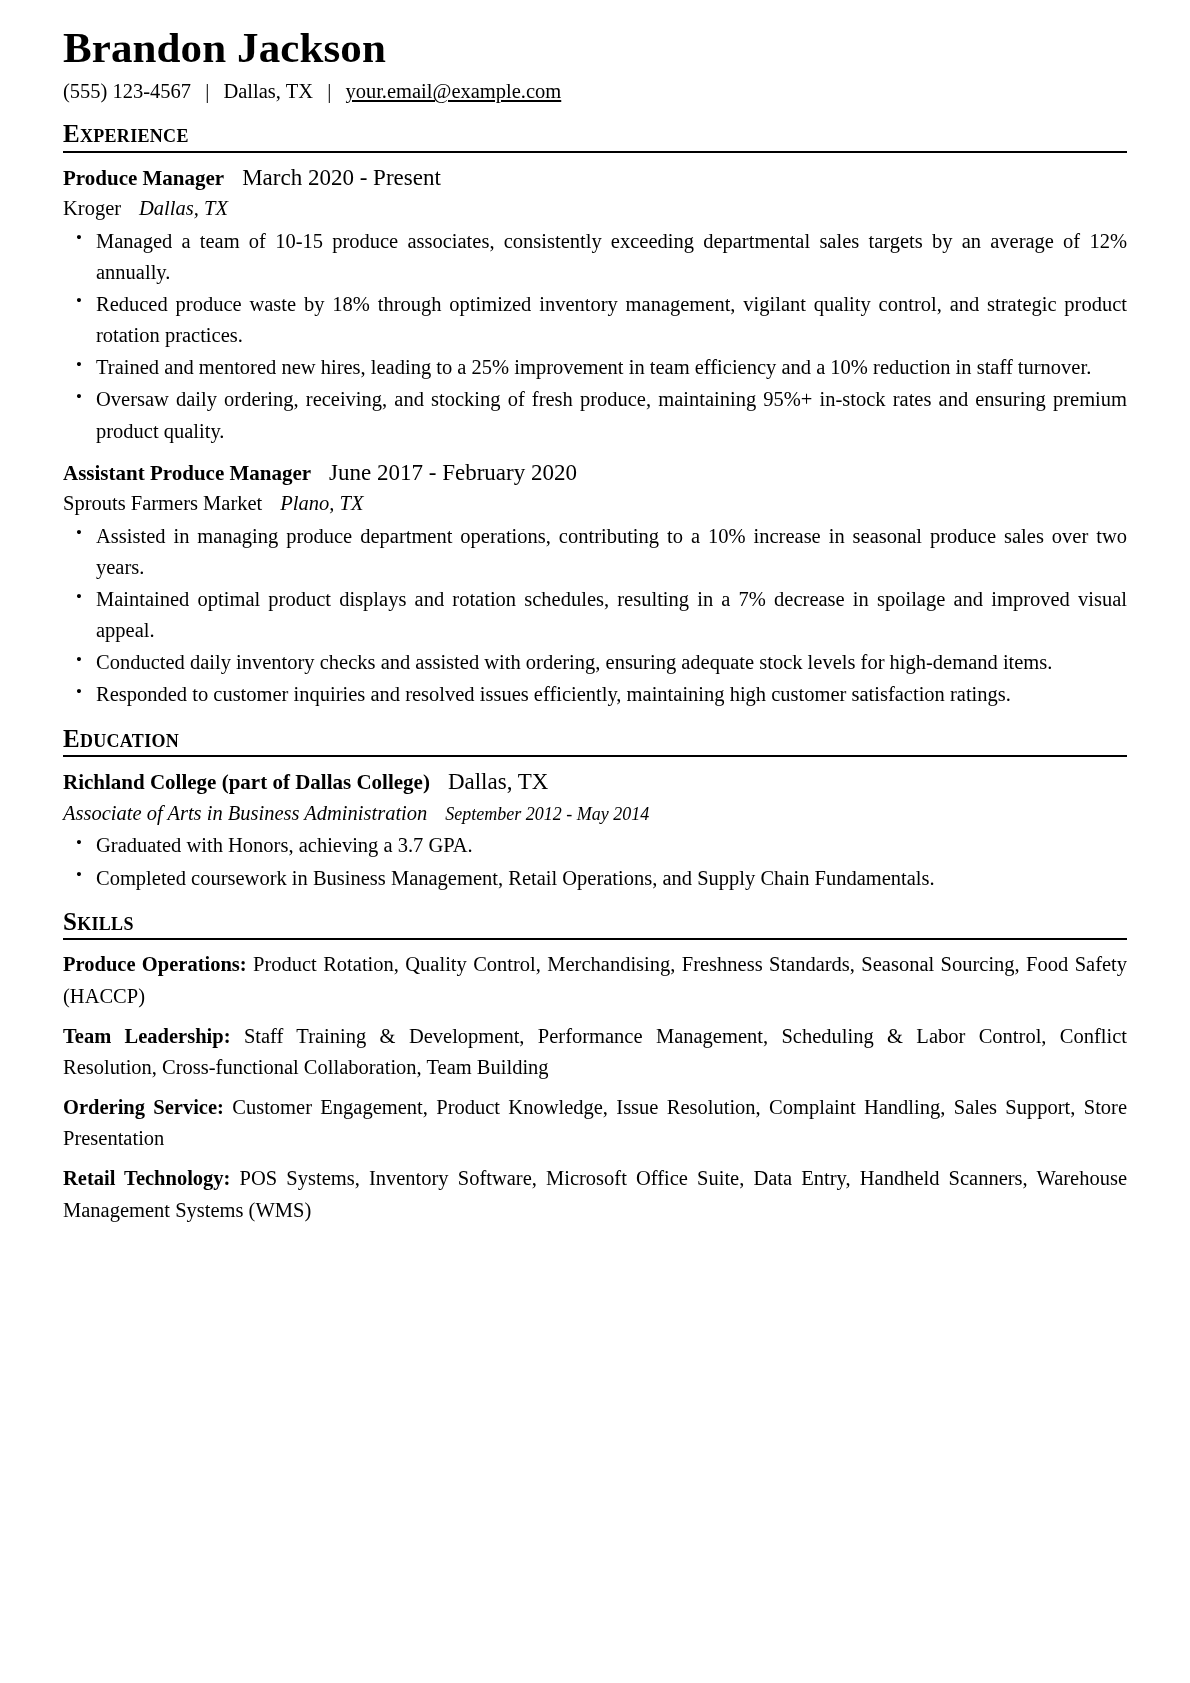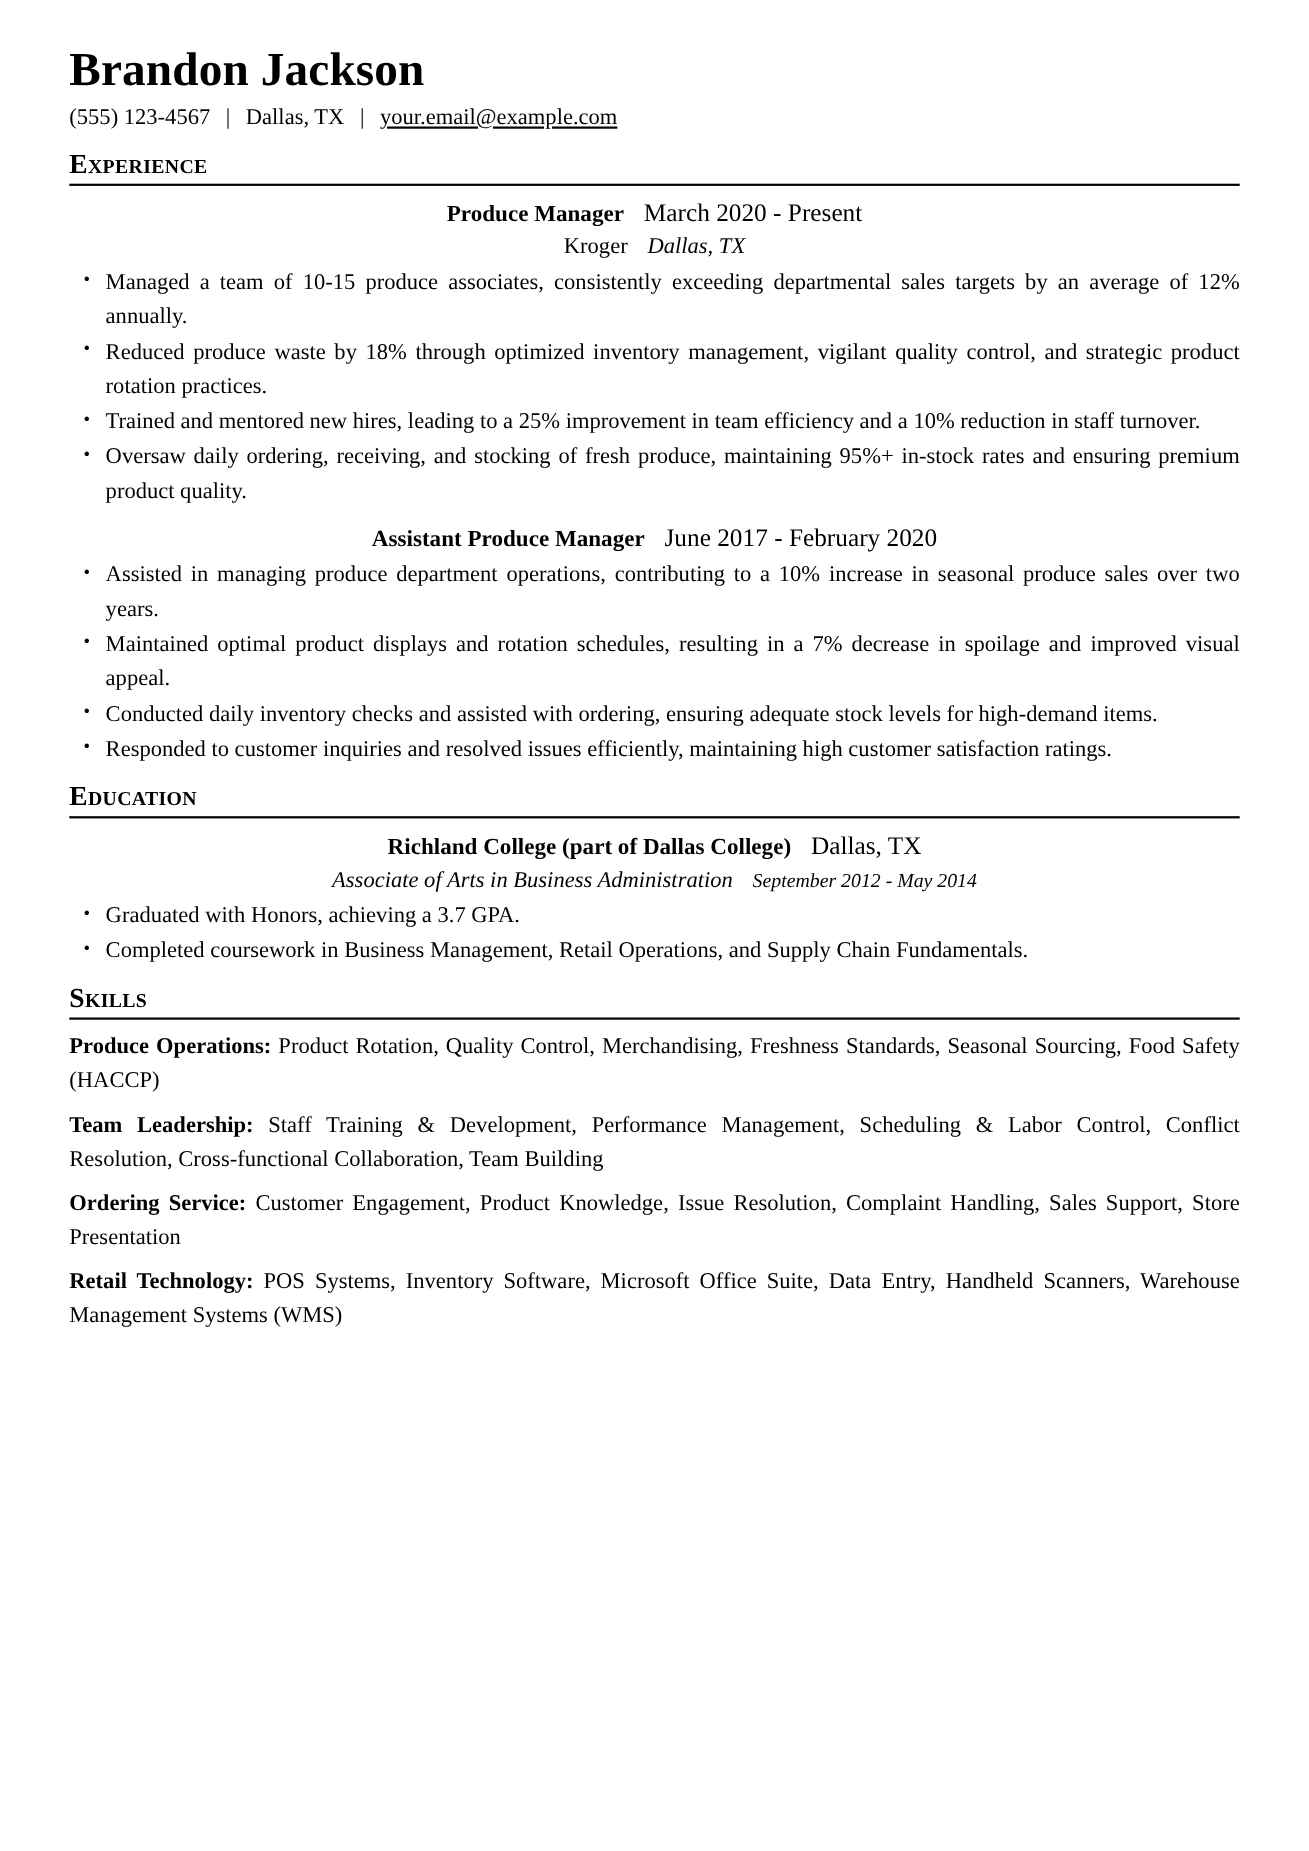--- a/index.html
+++ b/index.html
@@ -5,21 +5,21 @@
   html, body {
     margin: 0;
     padding: 0;
     background: #ffffff;
   }
   .page {
     width: 1190px;
     height: 1683px;
     background: #ffffff;
     box-sizing: border-box;
-    padding: 40px 63px 0 63px;
+    padding: 24px 63px 0 63px;
     font-family: "Liberation Serif", "DejaVu Serif", serif;
     color: #000000;
     position: relative;
     overflow: hidden;
   }
 
   
   .name {
     font-size: 43px;
     font-weight: bold;
@@ -65,21 +65,21 @@
 
   
   .entry {
     margin-bottom: 4px;
   }
   .entry + .entry {
     margin-top: 10px;
   }
   .entry-row {
     display: flex;
-    justify-content: center;
+    justify-content: flex-start;
     align-items: baseline;
     line-height: 1.38;
     font-size: 20.5px;
   }
   .entry-row.first {
     margin-bottom: 1px;
   }
   .entry-title {
     font-weight: bold;
     font-size: 21px;
@@ -183,20 +183,24 @@
         <li>Trained and mentored new hires, leading to a 25% improvement in team efficiency and a 10% reduction in staff turnover.</li>
         <li>Oversaw daily ordering, receiving, and stocking of fresh produce, maintaining 95%+ in-stock rates and ensuring premium product quality.</li>
       </ul>
     </div>
 
     <div class="entry">
       <div class="entry-row first">
         <span class="entry-title">Assistant Produce Manager</span>
         <span class="entry-date">June 2017 - February 2020</span>
       </div>
+      <div class="entry-row">
+        <span class="entry-org">Sprouts Farmers Market</span>
+        <span class="entry-location">Plano, TX</span>
+      </div>
       <ul class="bullets">
         <li>Assisted in managing produce department operations, contributing to a 10% increase in seasonal produce sales over two years.</li>
         <li>Maintained optimal product displays and rotation schedules, resulting in a 7% decrease in spoilage and improved visual appeal.</li>
         <li>Conducted daily inventory checks and assisted with ordering, ensuring adequate stock levels for high-demand items.</li>
         <li>Responded to customer inquiries and resolved issues efficiently, maintaining high customer satisfaction ratings.</li>
       </ul>
     </div>
   </div>
 
   <div class="section">

